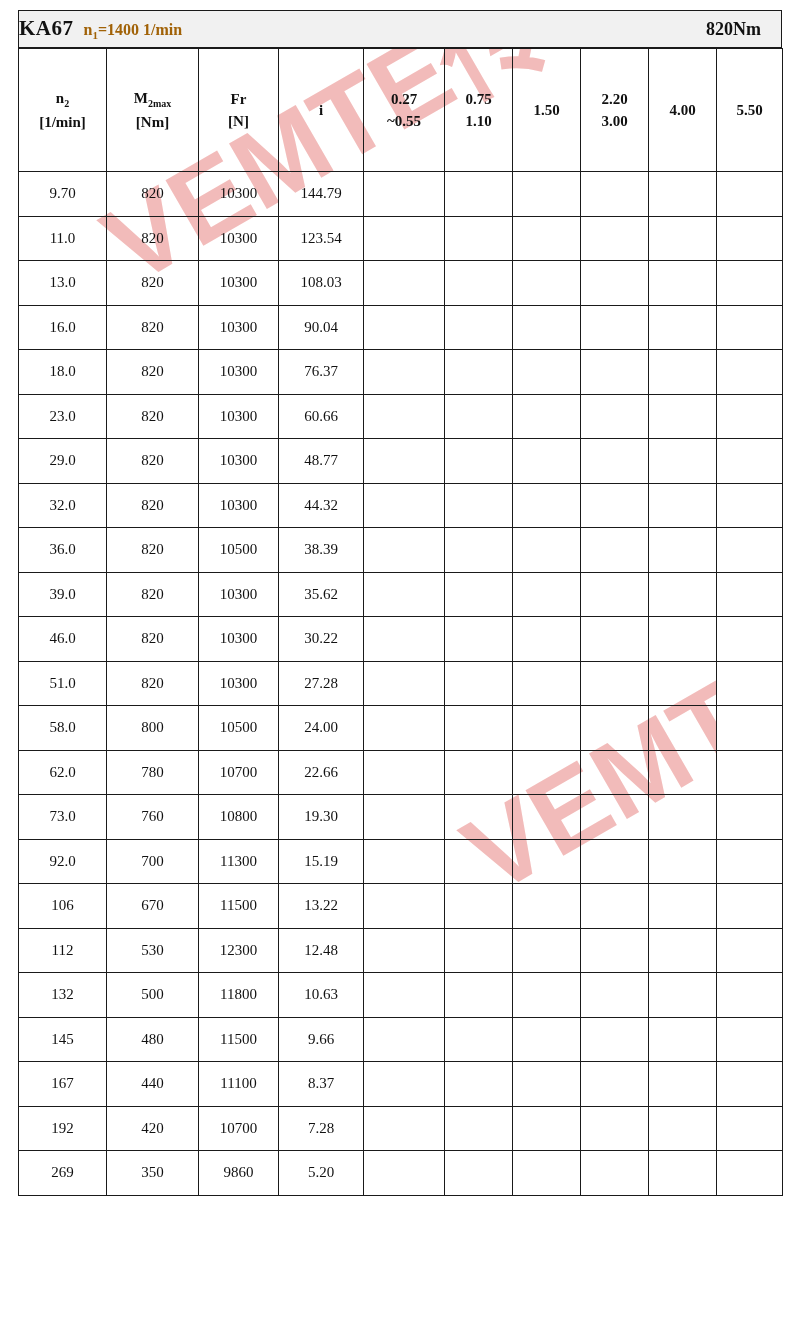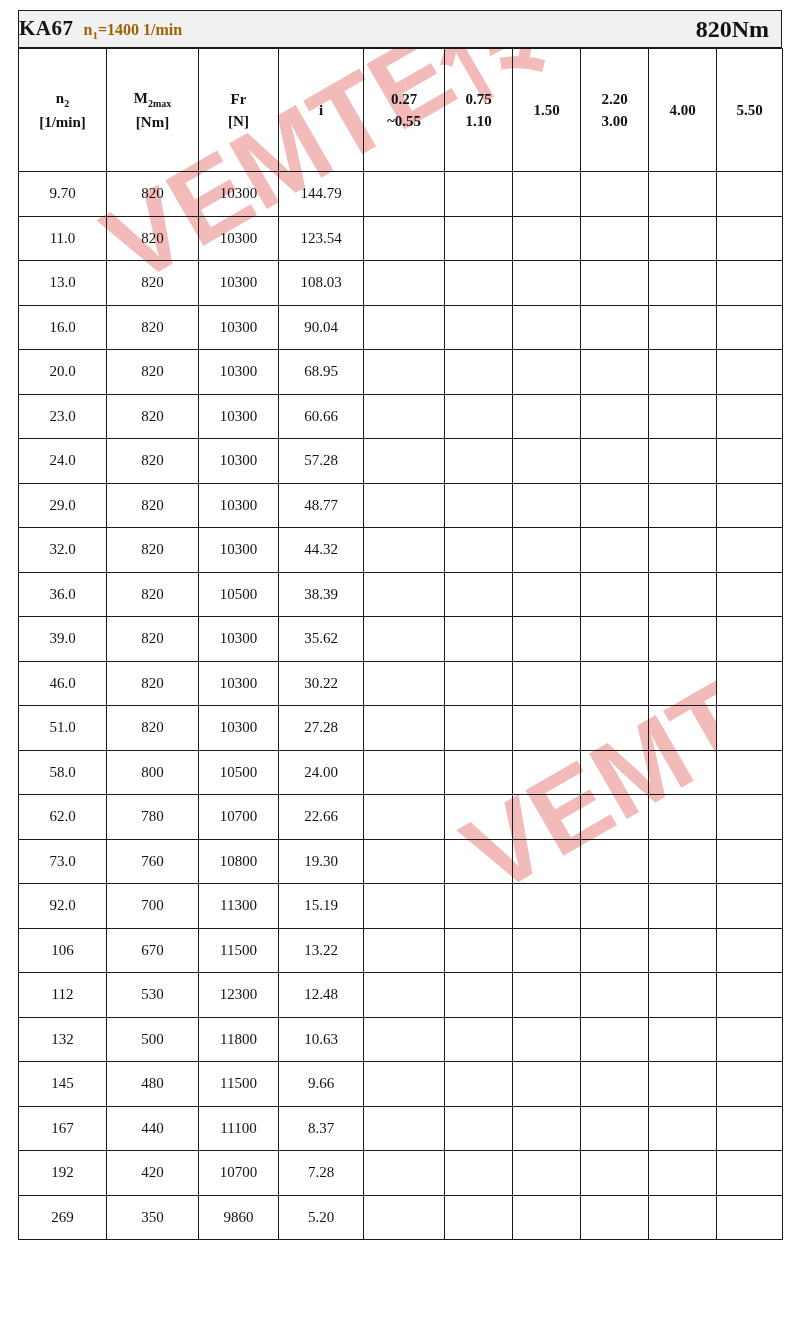--- a/index.html
+++ b/index.html
@@ -83,22 +83,22 @@
   .title-speed {
     font-size: 16px;
     font-weight: bold;
     color: #a16207;
     margin-left: 10px;
   }
   .title-speed sub {
     font-size: 11px;
   }
   .title-right {
-    padding-right: 12px;
-    font-size: 24px;
+    padding-right: 20px;
+    font-size: 18px;
     font-weight: bold;
     color: #111;
   }
 
   
   table.data {
     border-collapse: collapse;
     width: 764px;
     table-layout: fixed;
     position: relative;
@@ -255,48 +255,36 @@
           <td>10300</td>
           <td>90.04</td>
           <td class="ratio-cell"></td>
           <td class="ratio-cell"></td>
           <td class="ratio-cell"></td>
           <td class="ratio-cell"></td>
           <td class="ratio-cell blank-white"></td>
           <td class="ratio-cell blank-white"></td>
         </tr>
         <tr>
-          <td>20.0</td>
-          <td>820</td>
-          <td>10300</td>
-          <td>68.95</td>
+          <td>18.0</td>
+          <td>820</td>
+          <td>10300</td>
+          <td>76.37</td>
           <td class="ratio-cell"></td>
           <td class="ratio-cell"></td>
           <td class="ratio-cell"></td>
           <td class="ratio-cell"></td>
           <td class="ratio-cell blank-white"></td>
           <td class="ratio-cell blank-white"></td>
         </tr>
         <tr>
           <td>23.0</td>
           <td>820</td>
           <td>10300</td>
           <td>60.66</td>
-          <td class="ratio-cell"></td>
-          <td class="ratio-cell"></td>
-          <td class="ratio-cell"></td>
-          <td class="ratio-cell"></td>
-          <td class="ratio-cell blank-white"></td>
-          <td class="ratio-cell blank-white"></td>
-        </tr>
-        <tr>
-          <td>24.0</td>
-          <td>820</td>
-          <td>10300</td>
-          <td>57.28</td>
           <td class="ratio-cell"></td>
           <td class="ratio-cell"></td>
           <td class="ratio-cell"></td>
           <td class="ratio-cell"></td>
           <td class="ratio-cell blank-white"></td>
           <td class="ratio-cell blank-white"></td>
         </tr>
         <tr>
           <td>29.0</td>
           <td>820</td>

